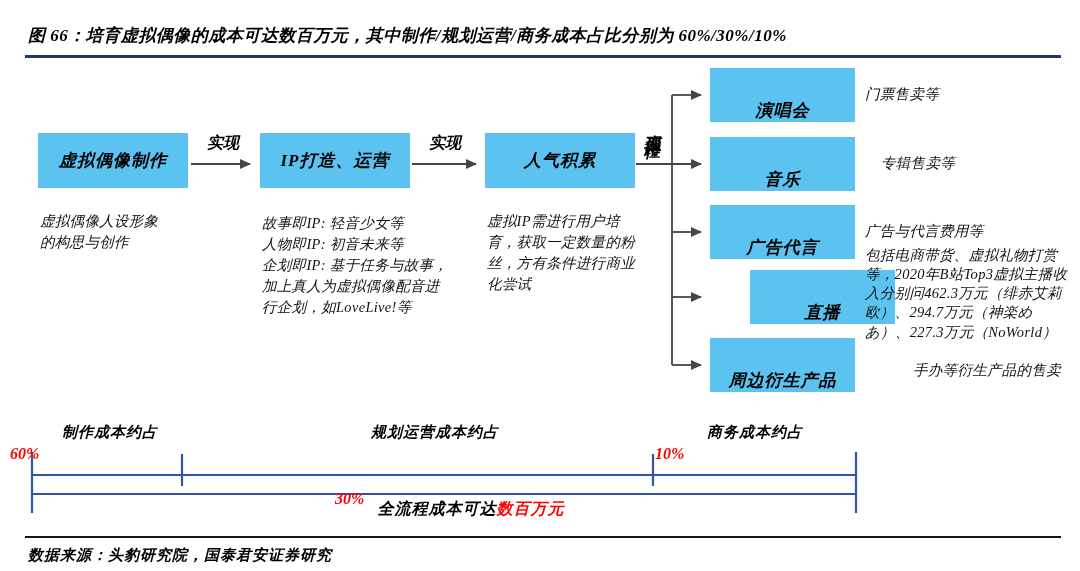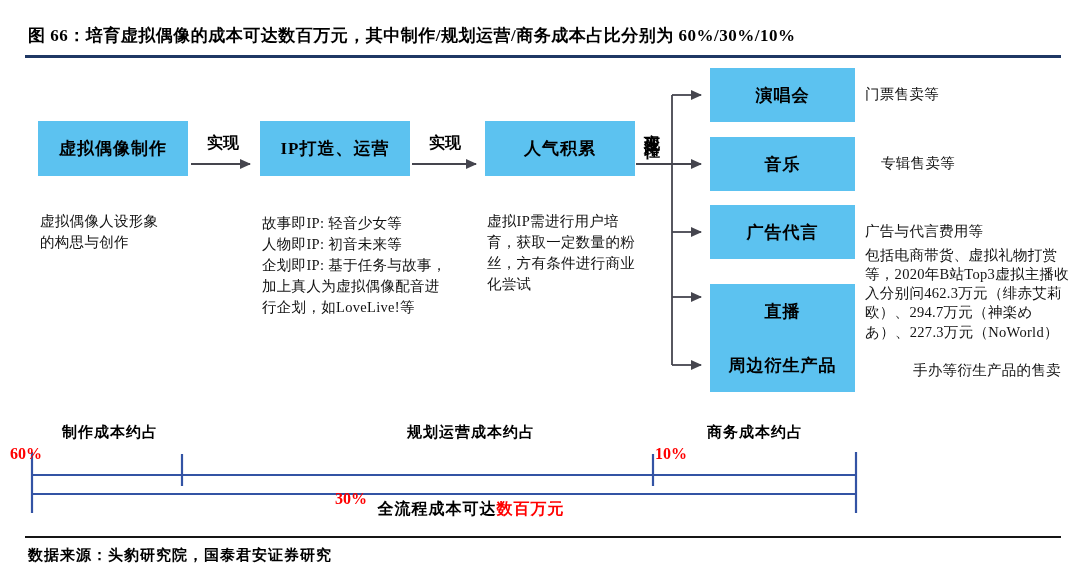--- a/index.html
+++ b/index.html
@@ -1,31 +1,31 @@
 <!DOCTYPE html>
 <html><head>
 <meta charset="utf-8">
 <style>
   html,body{margin:0;padding:0;background:#ffffff;}
   .page{
     position:relative;width:1080px;height:571px;background:#ffffff;overflow:hidden;
-    font-family:"Liberation Serif","DejaVu Serif",serif;color:#000;
+    font-family:"Liberation Serif","DejaVu Serif",serif;color:#000;font-style:italic;
   }
   .title{
     position:absolute;left:28px;top:24px;width:1030px;
     font-size:17px;font-weight:bold;letter-spacing:0.5px;
   }
   .title-rule{position:absolute;left:25px;top:55px;width:1036px;height:3px;background:#1f3864;}
   .overlay{position:absolute;left:0;top:0;width:1080px;height:571px;}
   .box{
     position:absolute;background:#5cc2f0;display:flex;align-items:center;justify-content:center;
     font-weight:bold;font-size:17px;letter-spacing:1px;
   }
-  .box.main{width:150px;height:55px;top:121px;justify-content:center;}
-  .box.path{width:145px;height:54px;left:710px;}
+  .box.main{width:150px;height:55px;top:133px;justify-content:center;}
+  .box.path{width:145px;height:54px;left:710px;align-items:flex-end;}
   .arrow-label{
     position:absolute;top:133px;width:70px;text-align:center;
     font-weight:bold;font-size:16px;
   }
   .note{
     position:absolute;font-size:14.5px;line-height:1.45;color:#111;
     white-space:pre-line;letter-spacing:0.3px;
   }
   .vert-label{
     position:absolute;left:642px;top:121px;height:92px;width:20px;
@@ -106,36 +106,36 @@
 
   <div class="box path" style="top:68px;">
     <span>演唱会</span>
   </div>
   <div class="box path" style="top:137px;">
     <span>音乐</span>
   </div>
   <div class="box path" style="top:205px;">
     <span>广告代言</span>
   </div>
-  <div class="box path" style="top:284px;">
+  <div class="box path" style="top:270px;margin-left:40px;">
     <span>直播</span>
   </div>
   <div class="box path" style="top:338px;">
     <span>周边衍生产品</span>
   </div>
 
   <div class="note" style="left:865px;top:84px;width:200px;">门票售卖等</div>
   <div class="note" style="left:865px;top:153px;width:200px;margin-left:16px;">专辑售卖等</div>
   <div class="note" style="left:865px;top:221px;width:210px;">广告与代言费用等</div>
   <div class="note" style="left:865px;top:246px;width:208px;line-height:1.32;">包括电商带货、虚拟礼物打赏等，2020年B站Top3虚拟主播收入分别问462.3万元（绯赤艾莉欧）、294.7万元（神楽めあ）、227.3万元（NoWorld）</div>
   <div class="note" style="left:865px;top:360px;width:210px;margin-left:48px;">手办等衍生产品的售卖</div>
 
   <div class="seg-label" style="left:10px;">制作成本约占</div>
   <div class="seg-pct" style="left:10px;">60%</div>
-  <div class="seg-label" style="left:335px;text-align:right;">规划运营成本约占</div>
+  <div class="seg-label" style="left:335px;">规划运营成本约占</div>
   <div class="seg-pct" style="left:335px;margin-top:45px;">30%</div>
   <div class="seg-label" style="left:655px;">商务成本约占</div>
   <div class="seg-pct" style="left:655px;">10%</div>
 
   <div class="total-label"><span>全流程成本可达</span><span class="hl">数百万元</span></div>
 
   <div class="src-rule"></div>
   <div class="source">数据来源：头豹研究院，国泰君安证券研究</div>
 
 </div>

